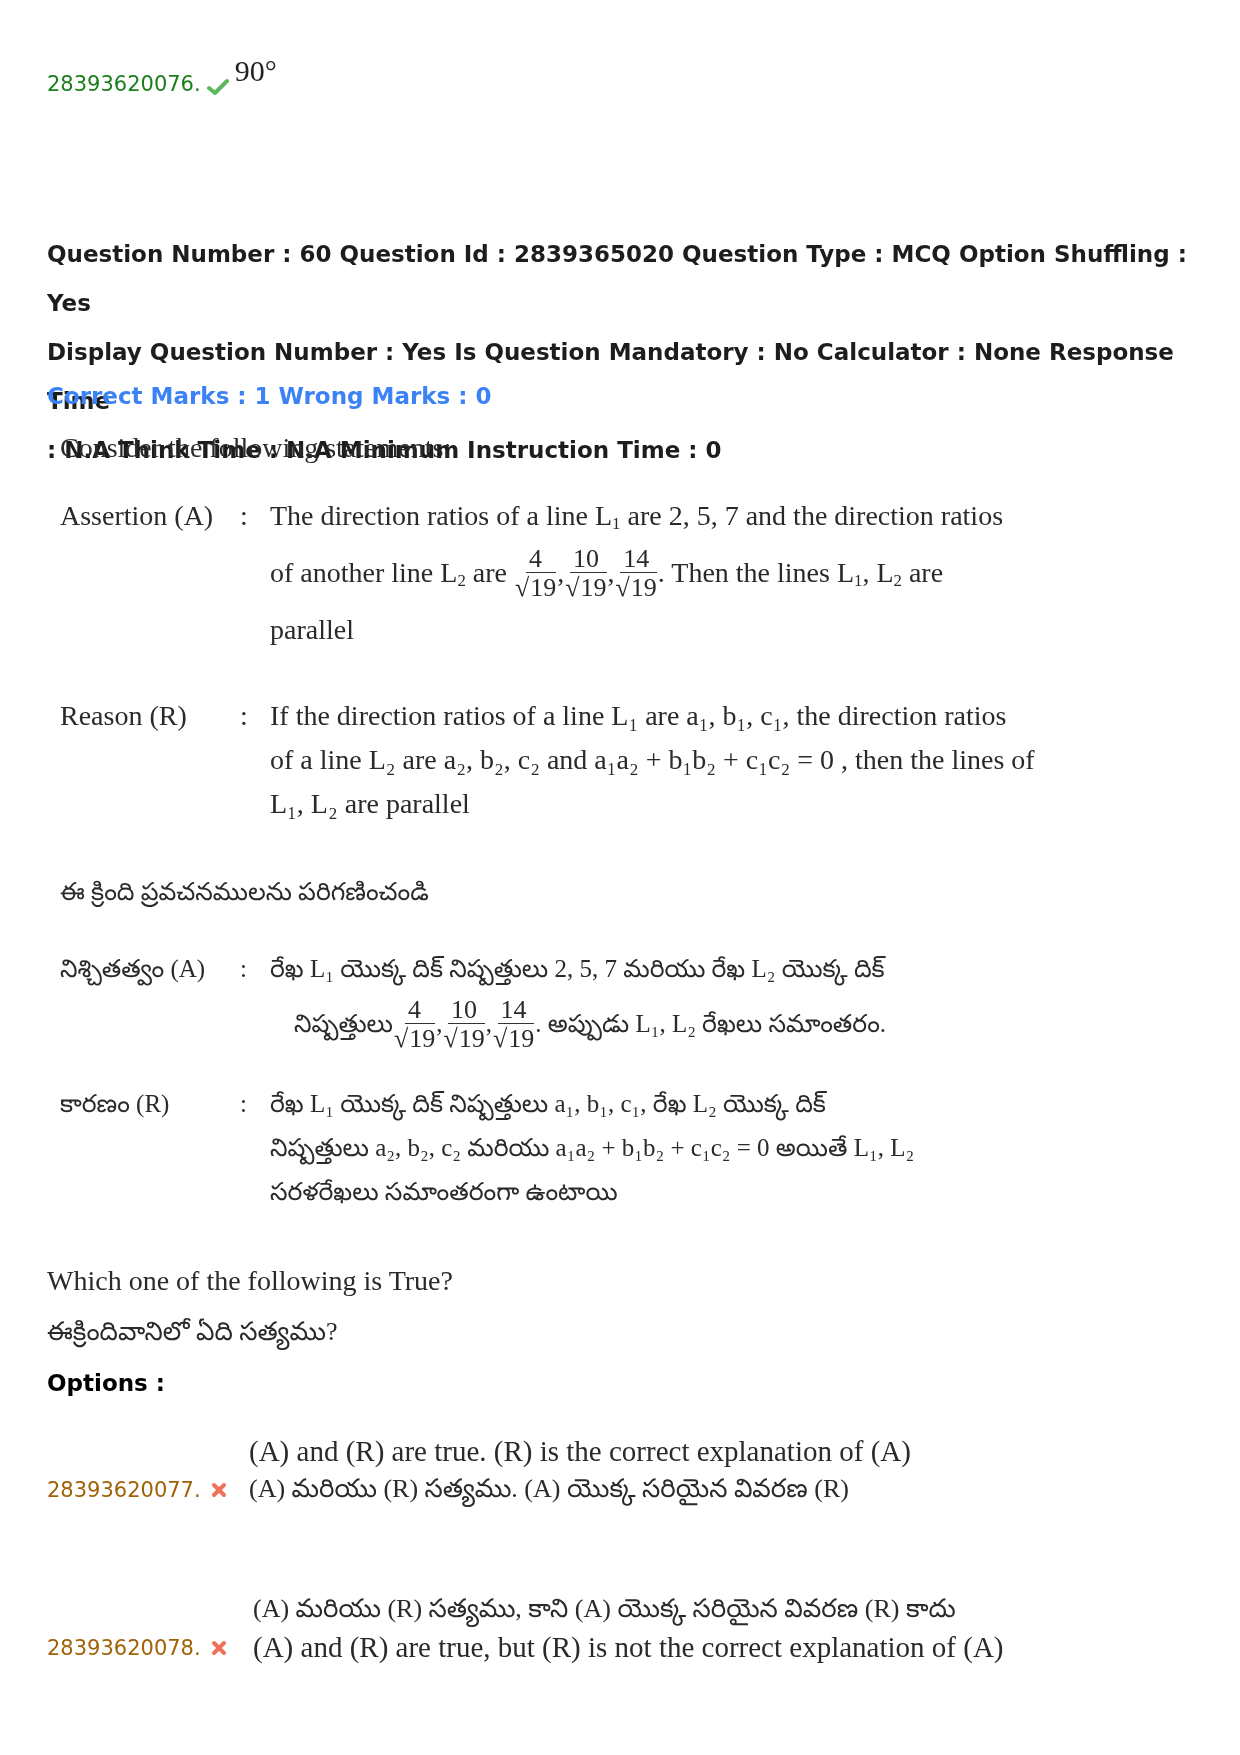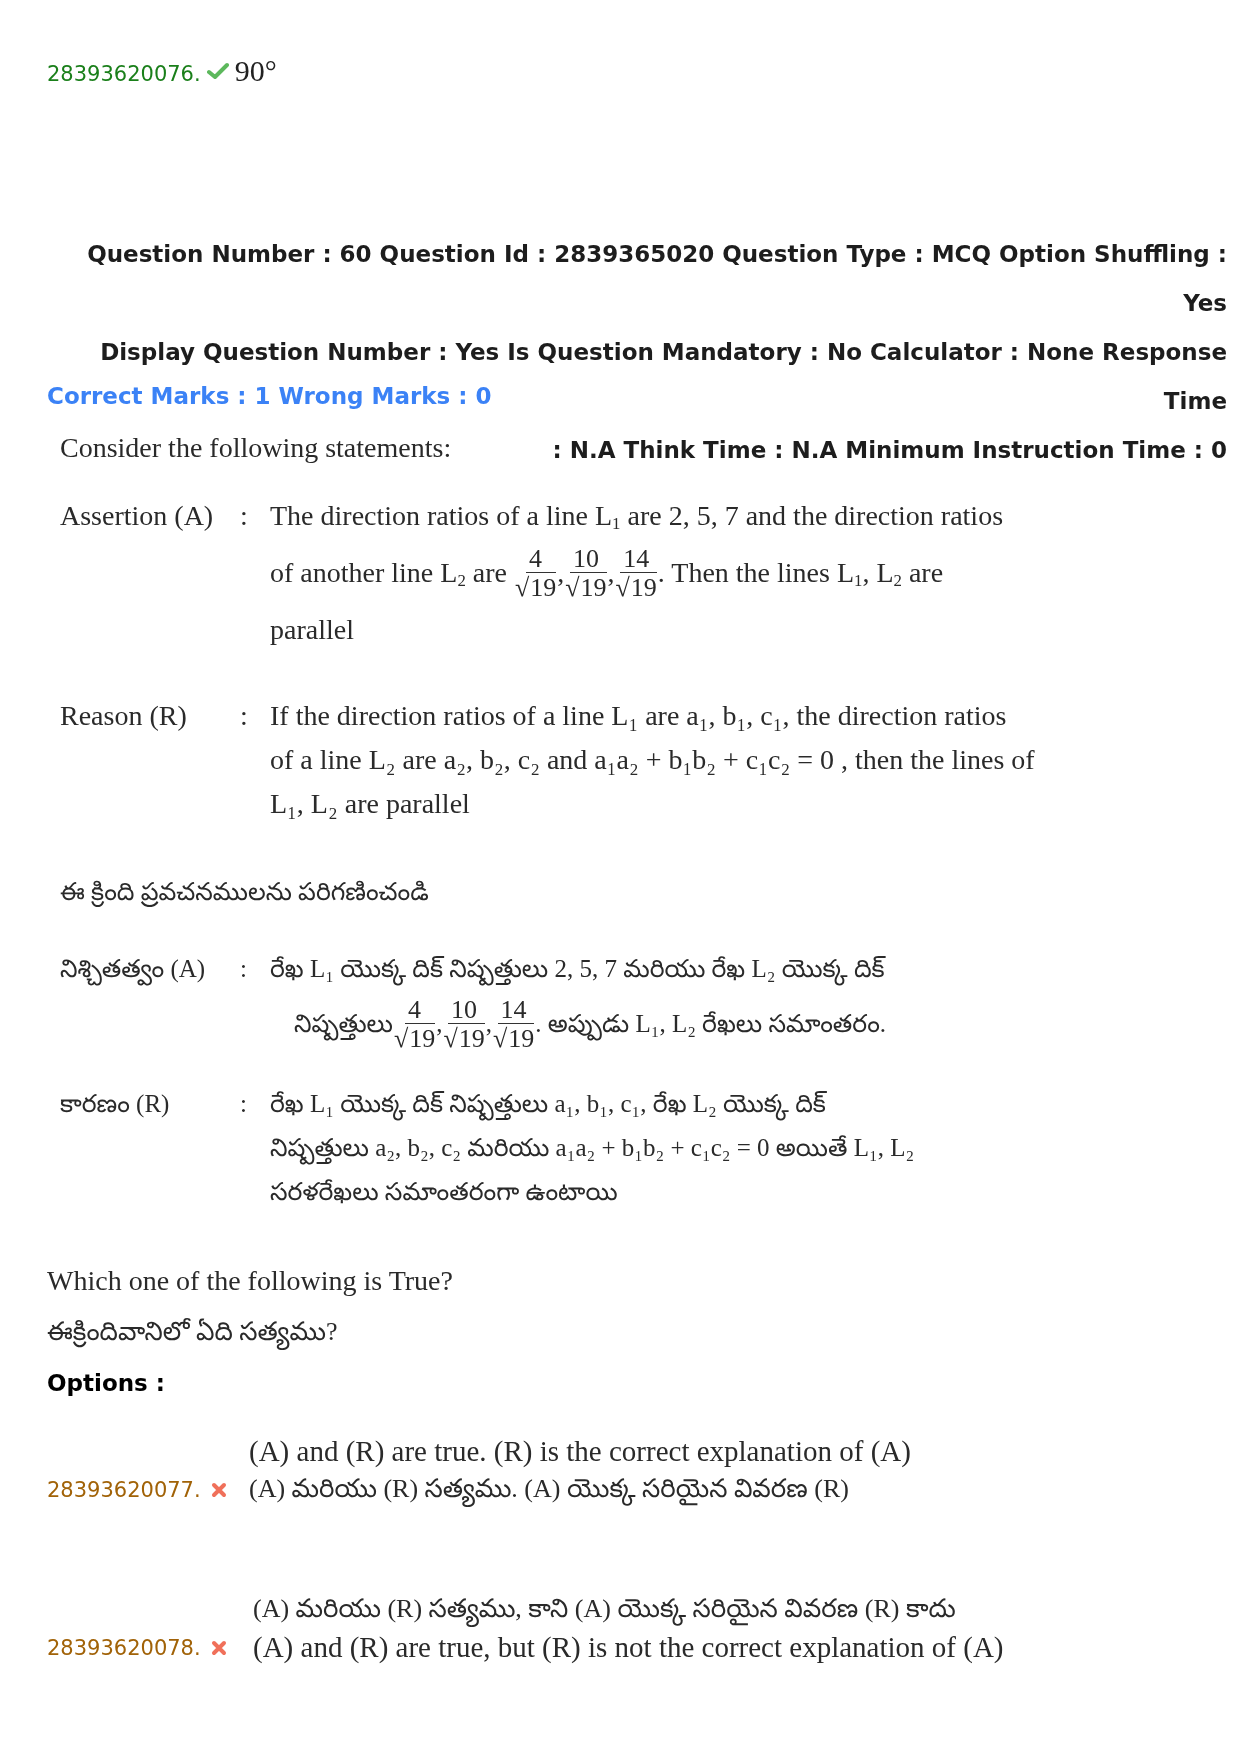--- a/index.html
+++ b/index.html
@@ -1,20 +1,20 @@
 <!DOCTYPE html>
 <html><head>
 <meta charset="utf-8">
 <style>
   html, body { margin: 0; padding: 0; background: #ffffff; }
   body { width: 1240px; height: 1755px; position: relative; overflow: hidden; color: #222; }
-  .sans { font-family: "DejaVu Sans", "Liberation Sans", sans-serif; text-align: right; }
+  .sans { font-family: "DejaVu Sans", "Liberation Sans", sans-serif; }
   .serif { font-family: "Liberation Serif", "DejaVu Serif", serif; color: #2a2a2a; }
 
-  .prev-option { position: absolute; left: 47px; top: 62px; display: flex; align-items: flex-start; }
+  .prev-option { position: absolute; left: 47px; top: 62px; display: flex; align-items: flex-end; }
   .opt-id { font-family: "DejaVu Sans", sans-serif; font-size: 21px; }
   .opt-id.correct { color: #1a7f1a; }
   .opt-id.wrong { color: #a16207; }
   .check-icon { display: inline-block; width: 22px; height: 18px; margin: 0 6px 0 6px; }
   .cross-icon { display: inline-block; width: 16px; height: 16px; margin: 0 10px 0 10px; }
   .prev-answer { font-family: "Liberation Serif", serif; font-size: 30px; position: relative; top: -8px; }
 
   .meta { position: absolute; left: 47px; top: 230px; width: 1180px; font-weight: bold; font-size: 23px; line-height: 49px; color: #1d1d1d; }
   .marks { position: absolute; left: 47px; top: 383px; font-weight: bold; font-size: 23px; color: #3b82f6; }
 

